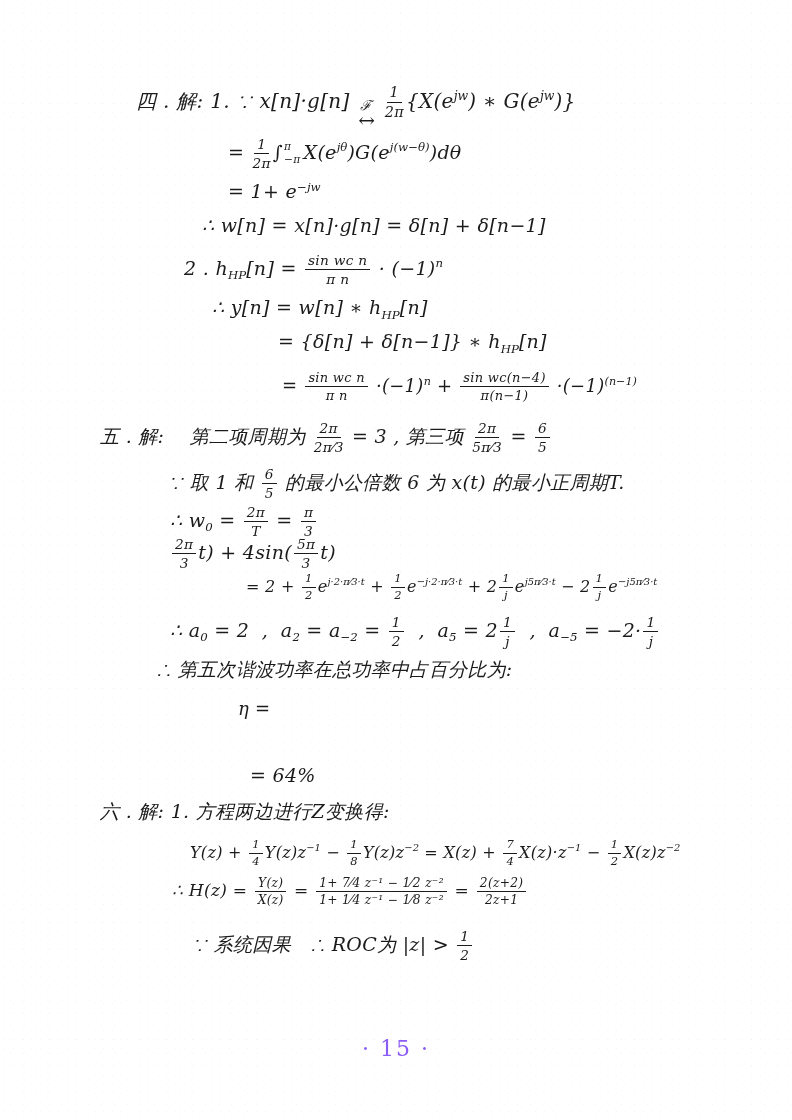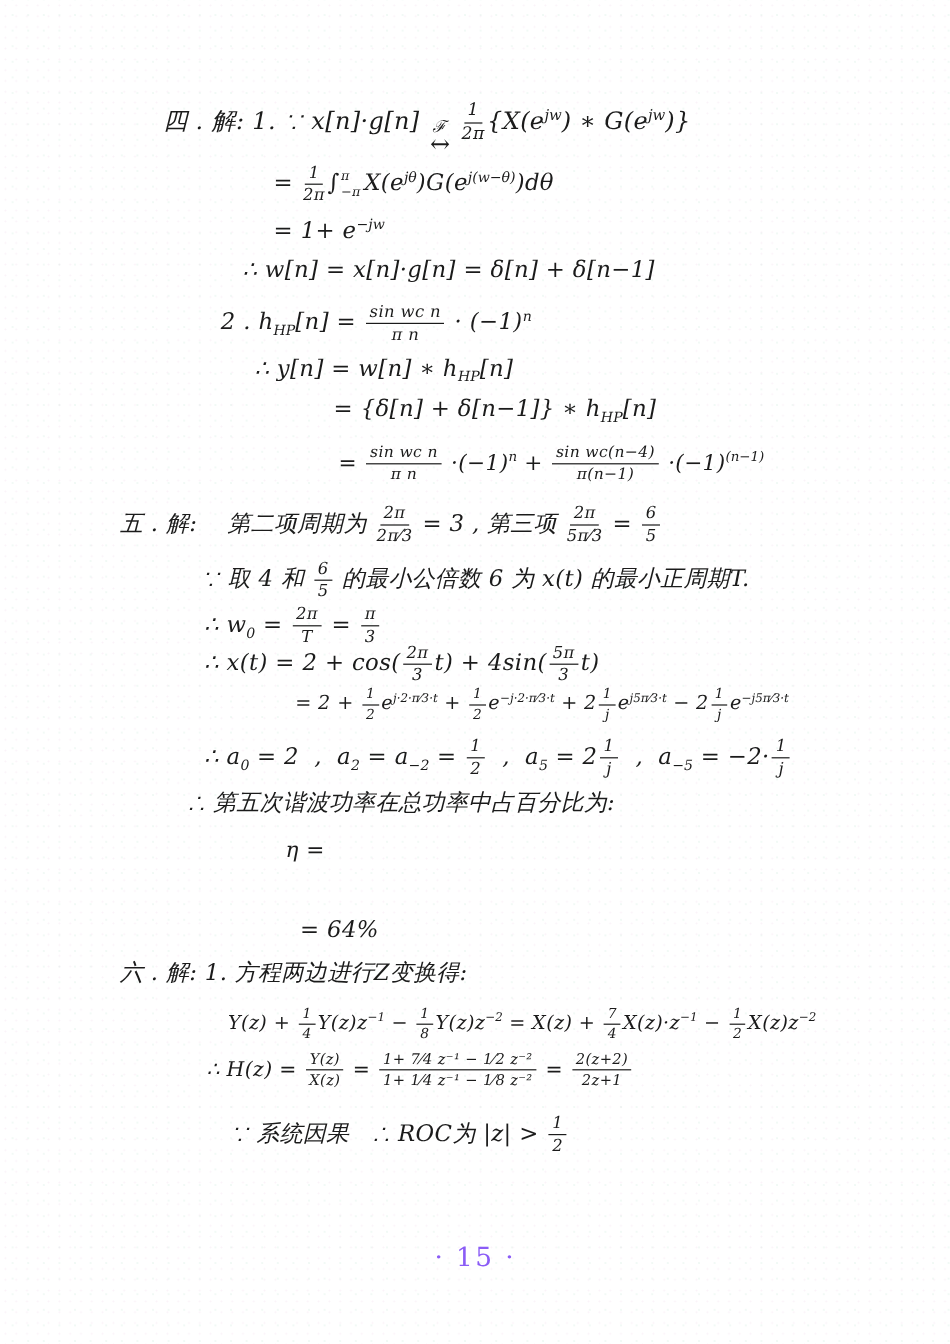--- a/index.html
+++ b/index.html
@@ -60,23 +60,23 @@
       <div class="line" style="top: 136px; left: 228px;"><span>= </span><span class="frac"><span class="num">1</span><span class="den">2π</span></span><span>∫</span><span class="ss"><span>π</span><span>−π</span></span><span>X(e</span><span class="sup">jθ</span><span>)G(e</span><span class="sup">j(w−θ)</span><span>)dθ</span></div>
       <div class="line" style="top: 180px; left: 228px;"><span>= 1+ e</span><span class="sup">−jw</span></div>
       <div class="line" style="top: 214px; left: 202px;"><span>∴ w[n] = x[n]·g[n] = δ[n] + δ[n−1]</span></div>
       <div class="line" style="top: 252px; left: 184px;"><span>2 . h</span><span class="sub">HP</span><span>[n] = </span><span class="frac"><span class="num">sin wc n</span><span class="den">π n</span></span><span> · (−1)</span><span class="sup">n</span></div>
       <div class="line" style="top: 296px; left: 212px;"><span>∴ y[n] = w[n] ∗ h</span><span class="sub">HP</span><span>[n]</span></div>
       <div class="line" style="top: 330px; left: 278px;"><span>= {δ[n] + δ[n−1]} ∗ h</span><span class="sub">HP</span><span>[n]</span></div>
       <div class="line" style="top: 370px; left: 282px; font-size: 18px;"><span>= </span><span class="frac"><span class="num">sin wc n</span><span class="den">π n</span></span><span> ·(−1)</span><span class="sup">n</span><span> + </span><span class="frac"><span class="num">sin wc(n−4)</span><span class="den">π(n−1)</span></span><span> ·(−1)</span><span class="sup">(n−1)</span></div>
     </div>
     <div>
       <div class="line" style="top: 420px; left: 100px;"><span>五 . 解:    第二项周期为 </span><span class="frac"><span class="num">2π</span><span class="den">2π⁄3</span></span><span> = 3 , 第三项 </span><span class="frac"><span class="num">2π</span><span class="den">5π⁄3</span></span><span> = </span><span class="frac"><span class="num">6</span><span class="den">5</span></span></div>
-      <div class="line" style="top: 466px; left: 168px;"><span>∵ 取 4 和 </span><span class="frac"><span class="num">6</span><span class="den">5</span></span><span> 的最小公倍数 6 为 x(t) 的最小正周期T.</span></div>
+      <div class="line" style="top: 466px; left: 168px;"><span>∵ 取 1 和 </span><span class="frac"><span class="num">6</span><span class="den">5</span></span><span> 的最小公倍数 6 为 x(t) 的最小正周期T.</span></div>
       <div class="line" style="top: 504px; left: 170px;"><span>∴ w</span><span class="sub">0</span><span> = </span><span class="frac"><span class="num">2π</span><span class="den">T</span></span><span> = </span><span class="frac"><span class="num">π</span><span class="den">3</span></span></div>
-      <div class="line" style="top: 536px; left: 170px;"><span>∴ x(t) = 2 + cos(</span><span class="frac"><span class="num">2π</span><span class="den">3</span></span><span>t) + 4sin(</span><span class="frac"><span class="num">5π</span><span class="den">3</span></span><span>t)</span></div>
+      <div class="line" style="top: 536px; left: 170px;"><span class="frac"><span class="num">2π</span><span class="den">3</span></span><span>t) + 4sin(</span><span class="frac"><span class="num">5π</span><span class="den">3</span></span><span>t)</span></div>
       <div class="line" style="top: 572px; left: 246px; font-size: 16px;"><span>= 2 + </span><span class="frac"><span class="num">1</span><span class="den">2</span></span><span>e</span><span class="sup">j·2·π⁄3·t</span><span> + </span><span class="frac"><span class="num">1</span><span class="den">2</span></span><span>e</span><span class="sup">−j·2·π⁄3·t</span><span> + 2</span><span class="frac"><span class="num">1</span><span class="den">j</span></span><span>e</span><span class="sup">j5π⁄3·t</span><span> − 2</span><span class="frac"><span class="num">1</span><span class="den">j</span></span><span>e</span><span class="sup">−j5π⁄3·t</span></div>
       <div class="line" style="top: 614px; left: 170px;"><span>∴ a</span><span class="sub">0</span><span> = 2  ,  a</span><span class="sub">2</span><span> = a</span><span class="sub">−2</span><span> = </span><span class="frac"><span class="num">1</span><span class="den">2</span></span><span>  ,  a</span><span class="sub">5</span><span> = 2</span><span class="frac"><span class="num">1</span><span class="den">j</span></span><span>  ,  a</span><span class="sub">−5</span><span> = −2·</span><span class="frac"><span class="num">1</span><span class="den">j</span></span></div>
       <div class="line" style="top: 658px; left: 156px;"><span>∴ 第五次谐波功率在总功率中占百分比为:</span></div>
       <div class="line" style="top: 698px; left: 238px; font-size: 18px;"><span>η = </span></div>
       <div class="line" style="top: 764px; left: 250px;"><span>= 64%</span></div>
     </div>
     <div>
       <div class="line" style="top: 800px; left: 100px;"><span>六 . 解: 1. 方程两边进行Z变换得:</span></div>
       <div class="line" style="top: 838px; left: 190px; font-size: 16px;"><span>Y(z) + </span><span class="frac"><span class="num">1</span><span class="den">4</span></span><span>Y(z)z</span><span class="sup">−1</span><span> − </span><span class="frac"><span class="num">1</span><span class="den">8</span></span><span>Y(z)z</span><span class="sup">−2</span><span> = X(z) + </span><span class="frac"><span class="num">7</span><span class="den">4</span></span><span>X(z)·z</span><span class="sup">−1</span><span> − </span><span class="frac"><span class="num">1</span><span class="den">2</span></span><span>X(z)z</span><span class="sup">−2</span></div>
       <div class="line" style="top: 876px; left: 172px; font-size: 17px;"><span>∴ H(z) = </span><span class="frac"><span class="num">Y(z)</span><span class="den">X(z)</span></span><span> = </span><span class="frac"><span class="num">1+ 7⁄4 z⁻¹ − 1⁄2 z⁻²</span><span class="den">1+ 1⁄4 z⁻¹ − 1⁄8 z⁻²</span></span><span> = </span><span class="frac"><span class="num">2(z+2)</span><span class="den">2z+1</span></span></div>

